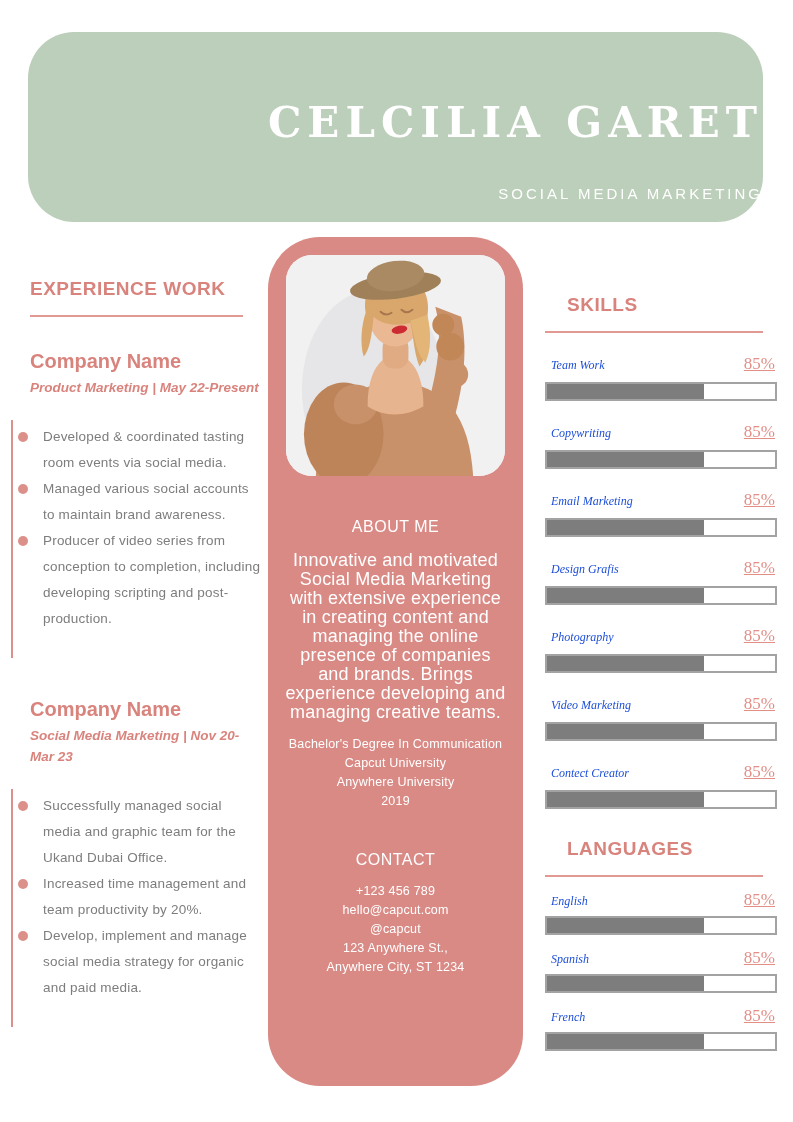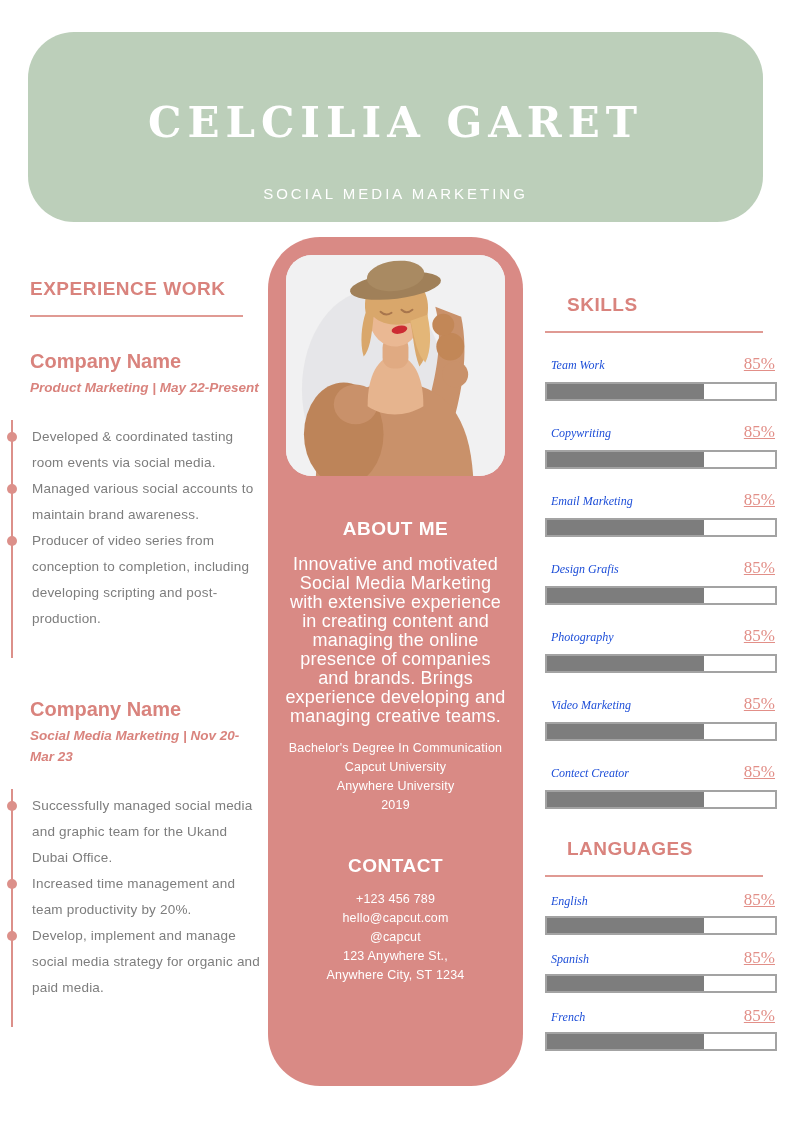--- a/index.html
+++ b/index.html
@@ -5,21 +5,21 @@
   * { margin:0; padding:0; box-sizing:border-box; }
   html,body { background:#ffffff; }
   .page {
     position:relative; width:793px; height:1122px; margin:0 auto;
     background:#ffffff; overflow:hidden;
     font-family:"Liberation Sans", sans-serif;
   }
   
   .header {
     position:absolute; left:28px; top:32px; width:735px; height:190px;
-    background:#bccfba; border-radius:46px; text-align:center; color:#ffffff;
+    background:#bccfba; border-radius:46px; text-align:right; color:#ffffff;
   }
   .header-name {
     margin-top:66px; font-family:"DejaVu Serif", serif; font-weight:bold;
     font-size:42px; letter-spacing:6px; color:#ffffff;
   }
   .header-subtitle {
     margin-top:38px; font-family:Liberation Sans, sans-serif; font-size:15px;
     letter-spacing:3px; color:#ffffff;
   }
   
@@ -31,42 +31,42 @@
     border:none; border-top:2px solid #e09a93; margin-top:15px; width:213px;
   }
   .job { margin-top:33px; }
   .job + .job { margin-top:40px; }
   .job-company { color:#d9837d; font-size:20px; font-weight:bold; }
   .job-meta {
     color:#d9837d; font-size:13.5px; font-weight:bold; font-style:italic;
     margin-top:4px; line-height:21px;
   }
   .job-bullets {
-    list-style:none; margin-top:22px; margin-left:-19px; padding-left:19px;
+    list-style:none; margin-top:22px; margin-left:-19px; padding-left:30px;
     border-left:2px solid #dc908a; padding-top:4px; padding-bottom:26px;
   }
   .job-bullets li {
     position:relative; color:#7d7d7d; font-size:13.5px; line-height:26px;
     letter-spacing:.2px;
   }
   .job-bullets li::before {
     content:""; position:absolute; left:-25px; top:8px; width:10px; height:10px;
     border-radius:50%; background:#dc908a;
   }
   
   .panel {
     position:absolute; left:268px; top:237px; width:255px; height:849px;
     background:#d98a85; border-radius:52px; text-align:center; color:#ffffff;
   }
   .photo {
     margin:18px auto 0; width:219px; height:221px; border-radius:26px;
     background:#f1f1f2; overflow:hidden;
   }
   .panel-heading {
-    margin-top:42px; font-size:19px; font-weight:bold; letter-spacing:.5px;
+    margin-top:42px; font-size:16px; font-weight:normal; letter-spacing:.5px;
     color:#ffffff;
   }
   .panel-text {
     margin:15px 15px 0; font-size:18px; line-height:19px; letter-spacing:.2px;
     color:#ffffff;
   }
   .panel-lines { margin-top:13px; }
   .panel-lines div { font-size:12.5px; line-height:19px; letter-spacing:.2px; }
   
   .right-col-skills { position:absolute; left:545px; top:294px; width:232px; }

